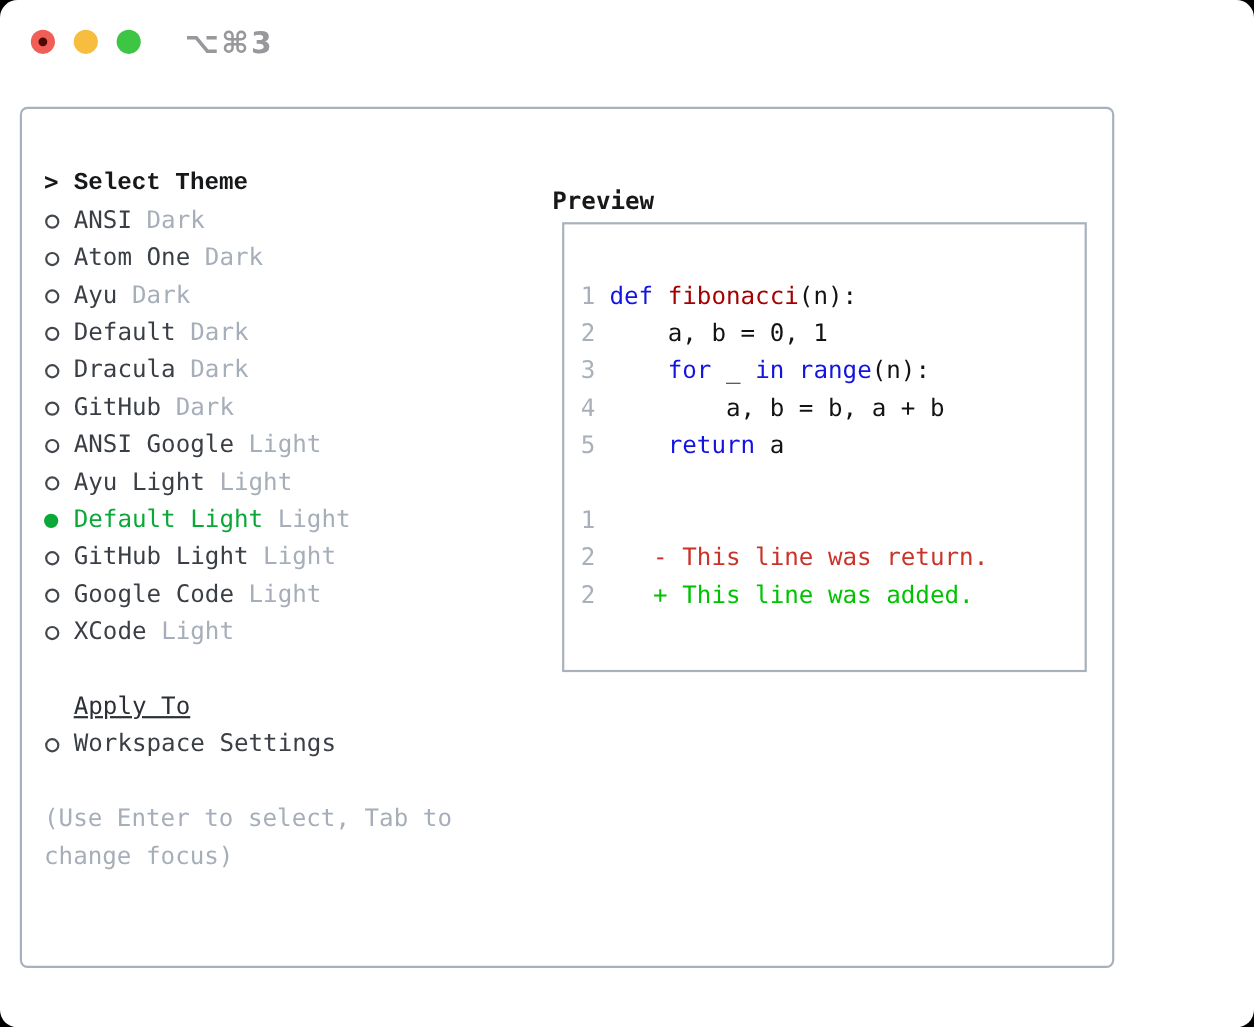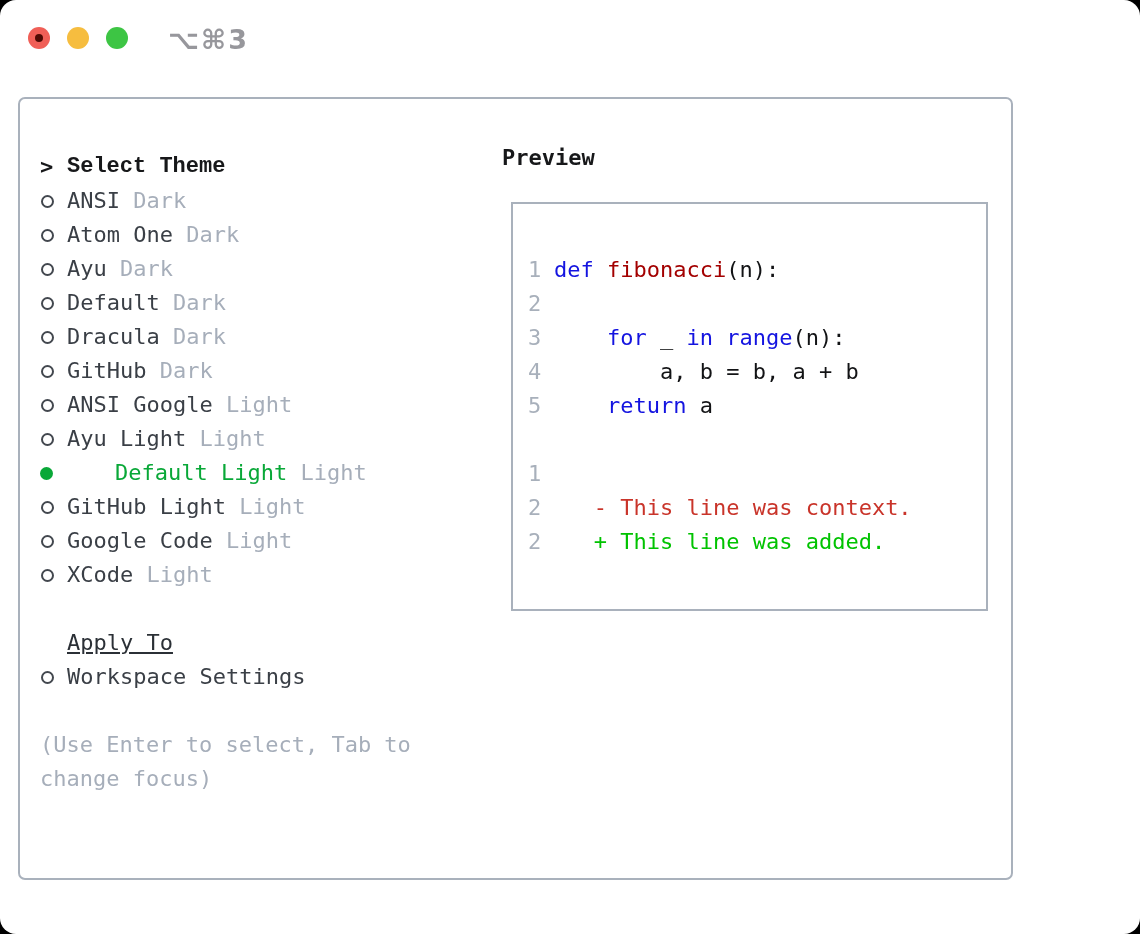--- a/index.html
+++ b/index.html
@@ -46,27 +46,27 @@
   }
   .left-col{position:absolute;left:20px;top:51px;width:440px;}
   .row{display:flex;height:34px;line-height:34px;font-size:22px;white-space:pre;}
   .cell-bullet{width:27px;flex:0 0 27px;position:relative;}
   .caret{color:var(--text_strong);font-weight:bold;}
   .radio{position:absolute;left:1px;top:11px;width:9px;height:9px;border:2px solid #43484f;border-radius:50%;}
   .radio.sel{width:13px;height:13px;border:none;background:var(--accent_green);top:11px;left:0;}
   .hdr{font-weight:bold;color:var(--text_strong);font-family:Liberation Mono, monospace;}
   .tname{color:var(--text_dark);}
   .tvariant{color:var(--muted);}
-  .row.selected .tname{color:var(--accent_green);margin-left:48px;}
+  .row.selected .tname{color:var(--accent_green);}
   .section-label{color:#2b3036;text-decoration:underline;}
   .hint{color:var(--muted);}
   .spacer{height:34px;}
   
   .preview-title{
-    position:absolute;left:482px;top:42px;height:34px;line-height:34px;
+    position:absolute;left:482px;top:68px;height:34px;line-height:34px;
     font-size:22px;font-weight:bold;color:var(--text_strong);
   }
   .preview-box{
     position:absolute;left:491px;top:103px;width:477px;height:409px;
     border:2px solid var(--border);box-sizing:border-box;background:#fff;
     padding:49px 0 0 15px;overflow:hidden;
   }
   .pline{display:flex;height:34px;line-height:34px;font-size:22px;white-space:pre;}
   .lnum{flex:0 0 13px;width:13px;color:var(--line_number);margin-right:13px;text-align:left;}
   .tok-kw{color:var(--kw_blue);}
@@ -126,25 +126,25 @@
 
       <div class="row hint">(Use Enter to select, Tab to</div>
       <div class="row hint">change focus)</div>
     </div>
 
     <div class="preview-title">Preview</div>
 
     <div class="preview-box">
       <div id="preview-lines">
           <div class="pline"><span class="lnum">1</span><span><span class="tok-kw">def</span><span class="tok-plain"> </span><span class="tok-fn">fibonacci</span><span class="tok-plain">(n):</span></span></div>
-          <div class="pline"><span class="lnum">2</span></div>
+          <div class="pline"><span class="lnum">2</span><span><span class="tok-plain">    a, b = 0, 1</span></span></div>
           <div class="pline"><span class="lnum">3</span><span><span class="tok-plain">    </span><span class="tok-kw">for</span><span class="tok-plain"> _ </span><span class="tok-kw">in</span><span class="tok-plain"> </span><span class="tok-kw">range</span><span class="tok-plain">(n):</span></span></div>
           <div class="pline"><span class="lnum">4</span><span><span class="tok-plain">        a, b = b, a + b</span></span></div>
           <div class="pline"><span class="lnum">5</span><span><span class="tok-plain">    </span><span class="tok-kw">return</span><span class="tok-plain"> a</span></span></div>
           <div class="pline"><span class="lnum"></span><span></span></div>
           <div class="pline"><span class="lnum">1</span></div>
-          <div class="pline"><span class="lnum">2</span><span><span class="tok-del">   - This line was context.</span></span></div>
+          <div class="pline"><span class="lnum">2</span><span><span class="tok-del">   - This line was return.</span></span></div>
           <div class="pline"><span class="lnum">2</span><span><span class="tok-add">   + This line was added.</span></span></div>
         </div>
     </div>
 
   </div>
 </div>
 
 </body></html>

